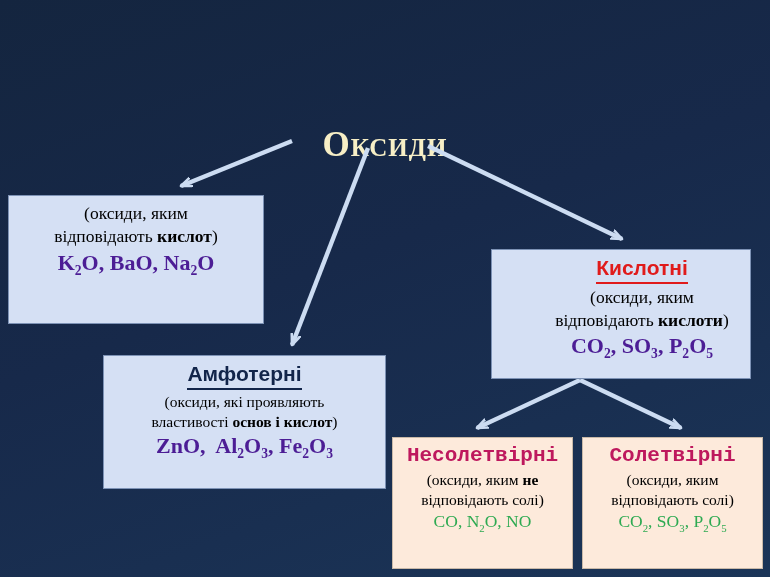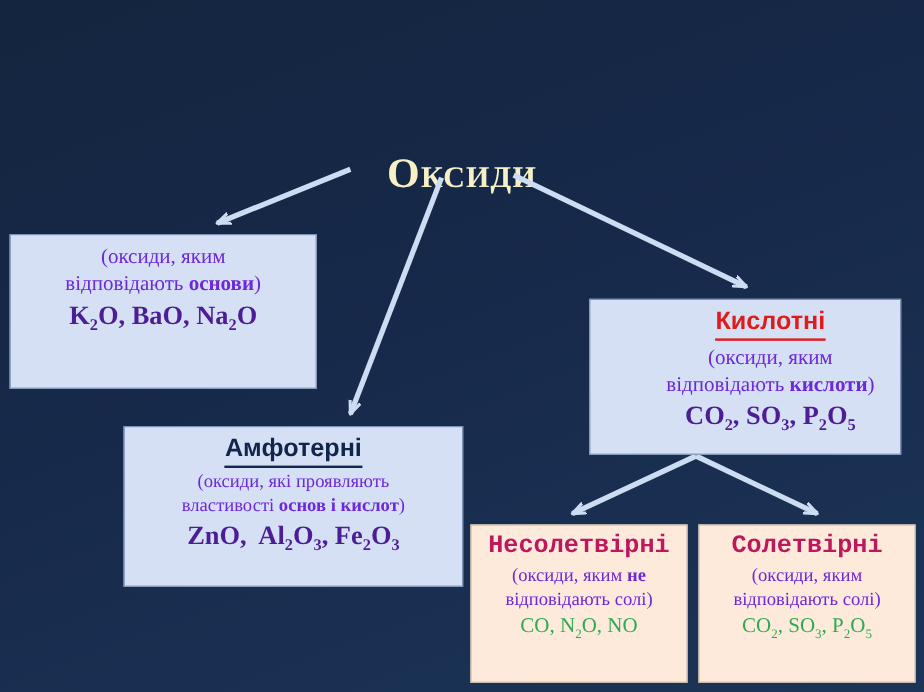--- a/index.html
+++ b/index.html
@@ -92,21 +92,21 @@
     font-family: Liberation Mono, monospace;
     color: #be185d;
     border-bottom: none;
     font-size: 21px;
     margin-bottom: 0px;
   }
 
   .node-desc {
     font-family: "Liberation Serif", serif;
     font-size: 17.5px;
-    color: #6d28d9;
+    color: #000000;
     line-height: 1.3;
   }
   .node-desc .b { font-weight: bold; }
   .node-desc.small { font-size: 15.5px; line-height: 1.28; }
 
   .node-formula {
     font-family: "Liberation Serif", serif;
     font-weight: bold;
     font-size: 22px;
     color: #4c1d95;
@@ -149,21 +149,21 @@
     <line x1="428" y1="146" x2="622" y2="239" stroke="#ccdcf2" stroke-width="4.4" marker-end="url(#ah)"></line>
 
     <line x1="580" y1="380" x2="477" y2="428" stroke="#ccdcf2" stroke-width="4.4" marker-end="url(#ah)"></line>
 
     <line x1="580" y1="380" x2="681" y2="428" stroke="#ccdcf2" stroke-width="4.4" marker-end="url(#ah)"></line>
   </svg>
 
   <div class="node" id="box-basic">
     <div class="node-desc">
       <div>(оксиди, яким</div>
-      <div><span>відповідають </span><span class="b">основи</span><span>)</span></div>
+      <div><span>відповідають </span><span class="b">кислот</span><span>)</span></div>
     </div>
     <div class="node-formula">
       K<sub>2</sub>O, BaO, Na<sub>2</sub>O
     </div>
   </div>
 
   <div class="node" id="box-amphoteric">
     <div class="node-title">Амфотерні</div>
     <div class="node-desc small">
       <div>(оксиди, які проявляють</div>

